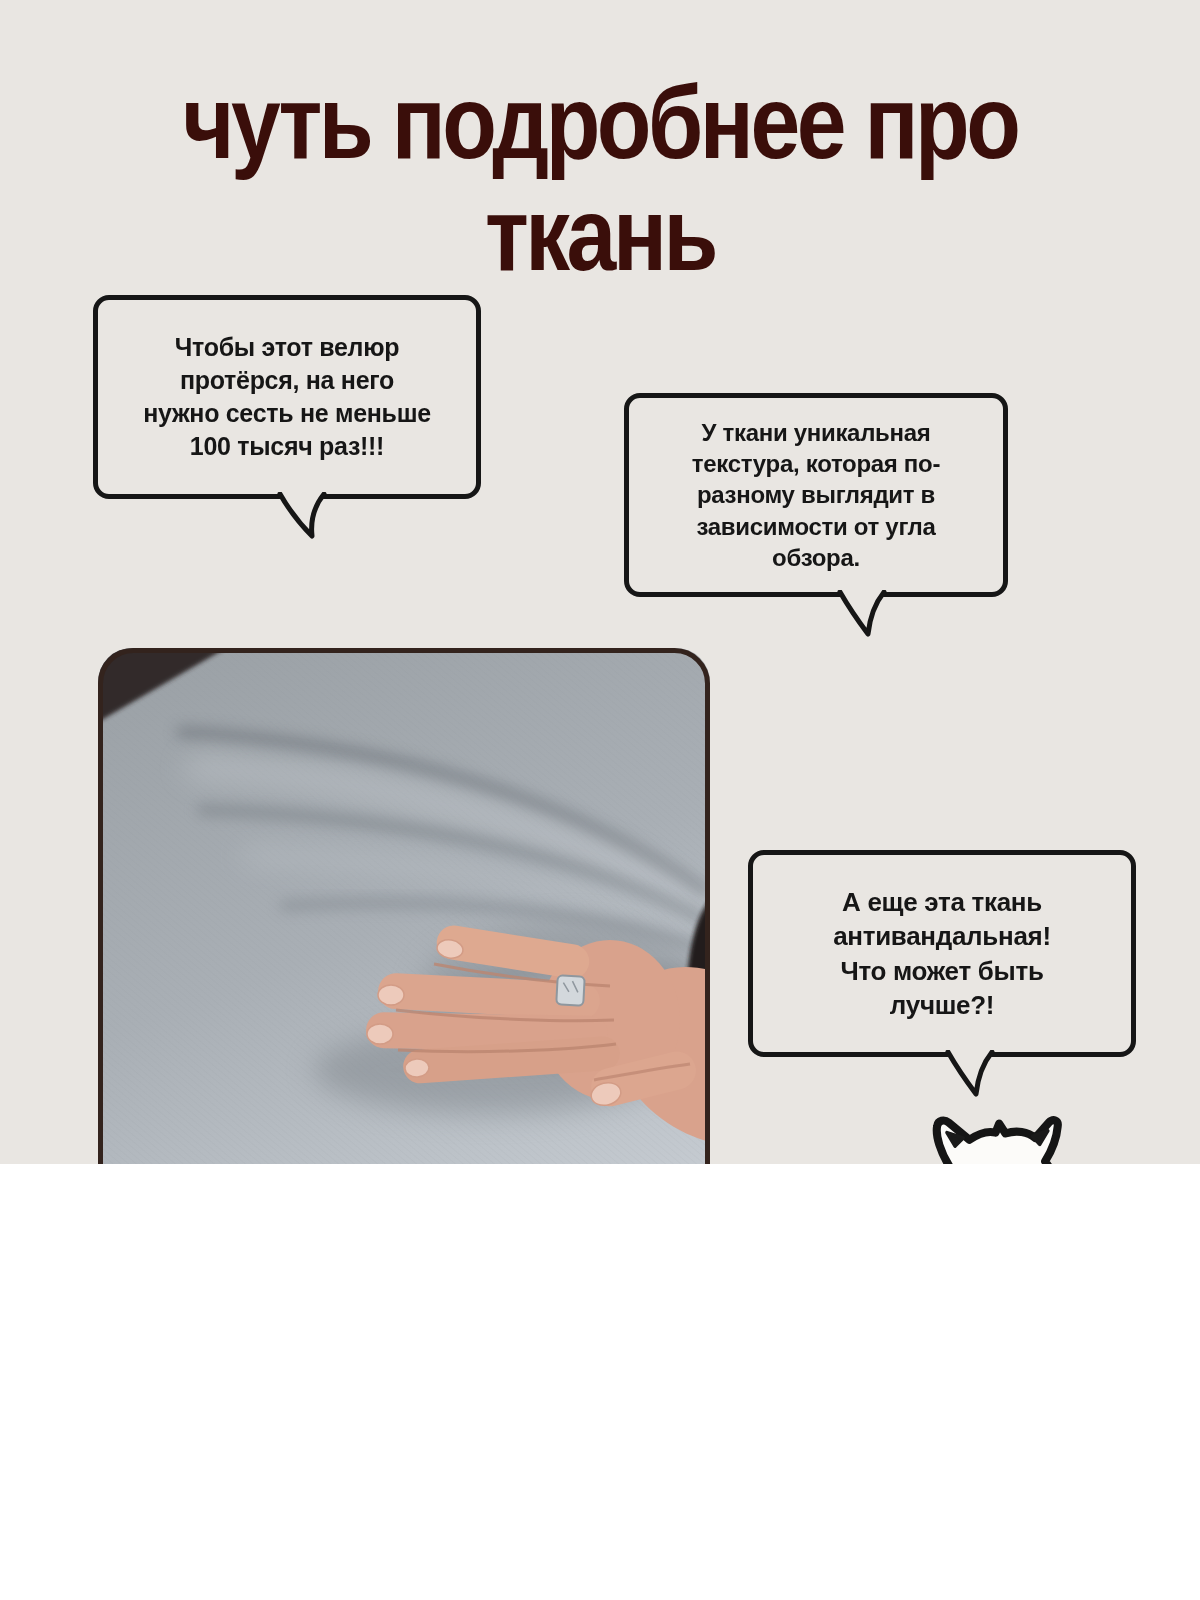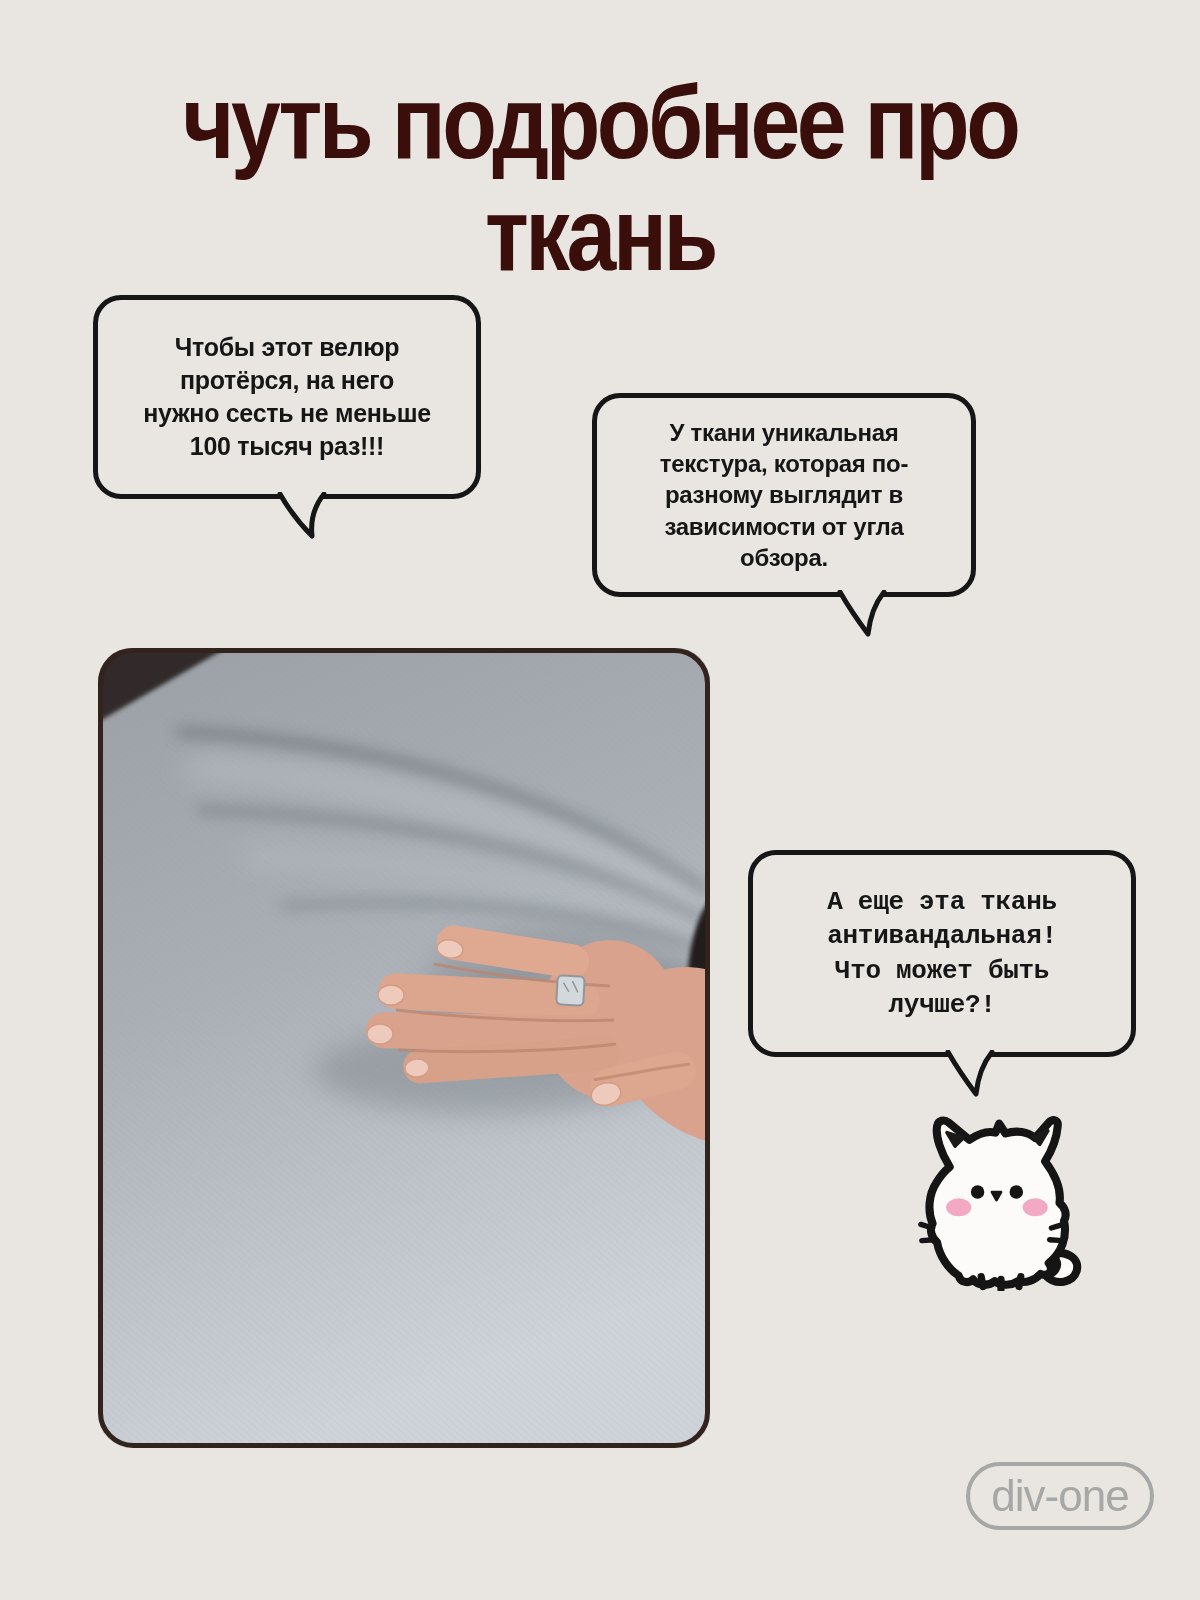--- a/index.html
+++ b/index.html
@@ -1,18 +1,18 @@
 <!DOCTYPE html>
 <html><head>
 <meta charset="utf-8">
 <style>
   html,body{margin:0;padding:0;}
   .page{
     position:relative;
-    width:1200px;height:1600px;
+    width:1200px;height:1164px;
     background:#e9e6e2;
     overflow:hidden;
     font-family:"Liberation Sans", sans-serif;
   }
   .title{
     position:absolute;
     left:0;right:0;top:66px;
     margin:0;
     text-align:center;
     font-size:104px;
@@ -20,38 +20,38 @@
     font-weight:700;
     letter-spacing:-4px;
     color:#3a0e0a;
     white-space:pre-line;
     transform:scaleX(.86);
     transform-origin:50% 0;
   }
   .bubble{
     position:absolute;
     border:5px solid #161616;
-    border-radius:28px;
+    border-radius:16px;
     display:flex;
     align-items:center;
     justify-content:center;
     text-align:center;
     box-sizing:border-box;
   }
   .bubble .btxt{
     white-space:pre-line;
     font-weight:700;
     color:#161616;
     letter-spacing:-.3px;
   }
   .bubble-1{left:93px;top:295px;width:388px;height:204px;}
   .bubble-1 .btxt{font-size:25px;line-height:1.32;}
-  .bubble-2{left:592px;top:393px;width:384px;height:204px;}
+  .bubble-2{left:624px;top:393px;width:384px;height:204px;}
   .bubble-2 .btxt{font-size:24px;line-height:1.3;}
-  .bubble-3{left:748px;top:850px;width:388px;height:207px;font-family:Liberation Mono, monospace;}
+  .bubble-3{left:748px;top:850px;width:388px;height:207px;}
   .bubble-3 .btxt{font-size:26px;line-height:1.32;}
   .tail{position:absolute;width:64px;height:48px;}
   .tail-1{left:272px;top:492px;}
   .tail-2{left:830px;top:590px;}
   .tail-3{left:938px;top:1050px;}
   .photo{
     position:absolute;
     left:98px;top:648px;width:612px;height:800px;
   }
   .photo svg{display:block;}

